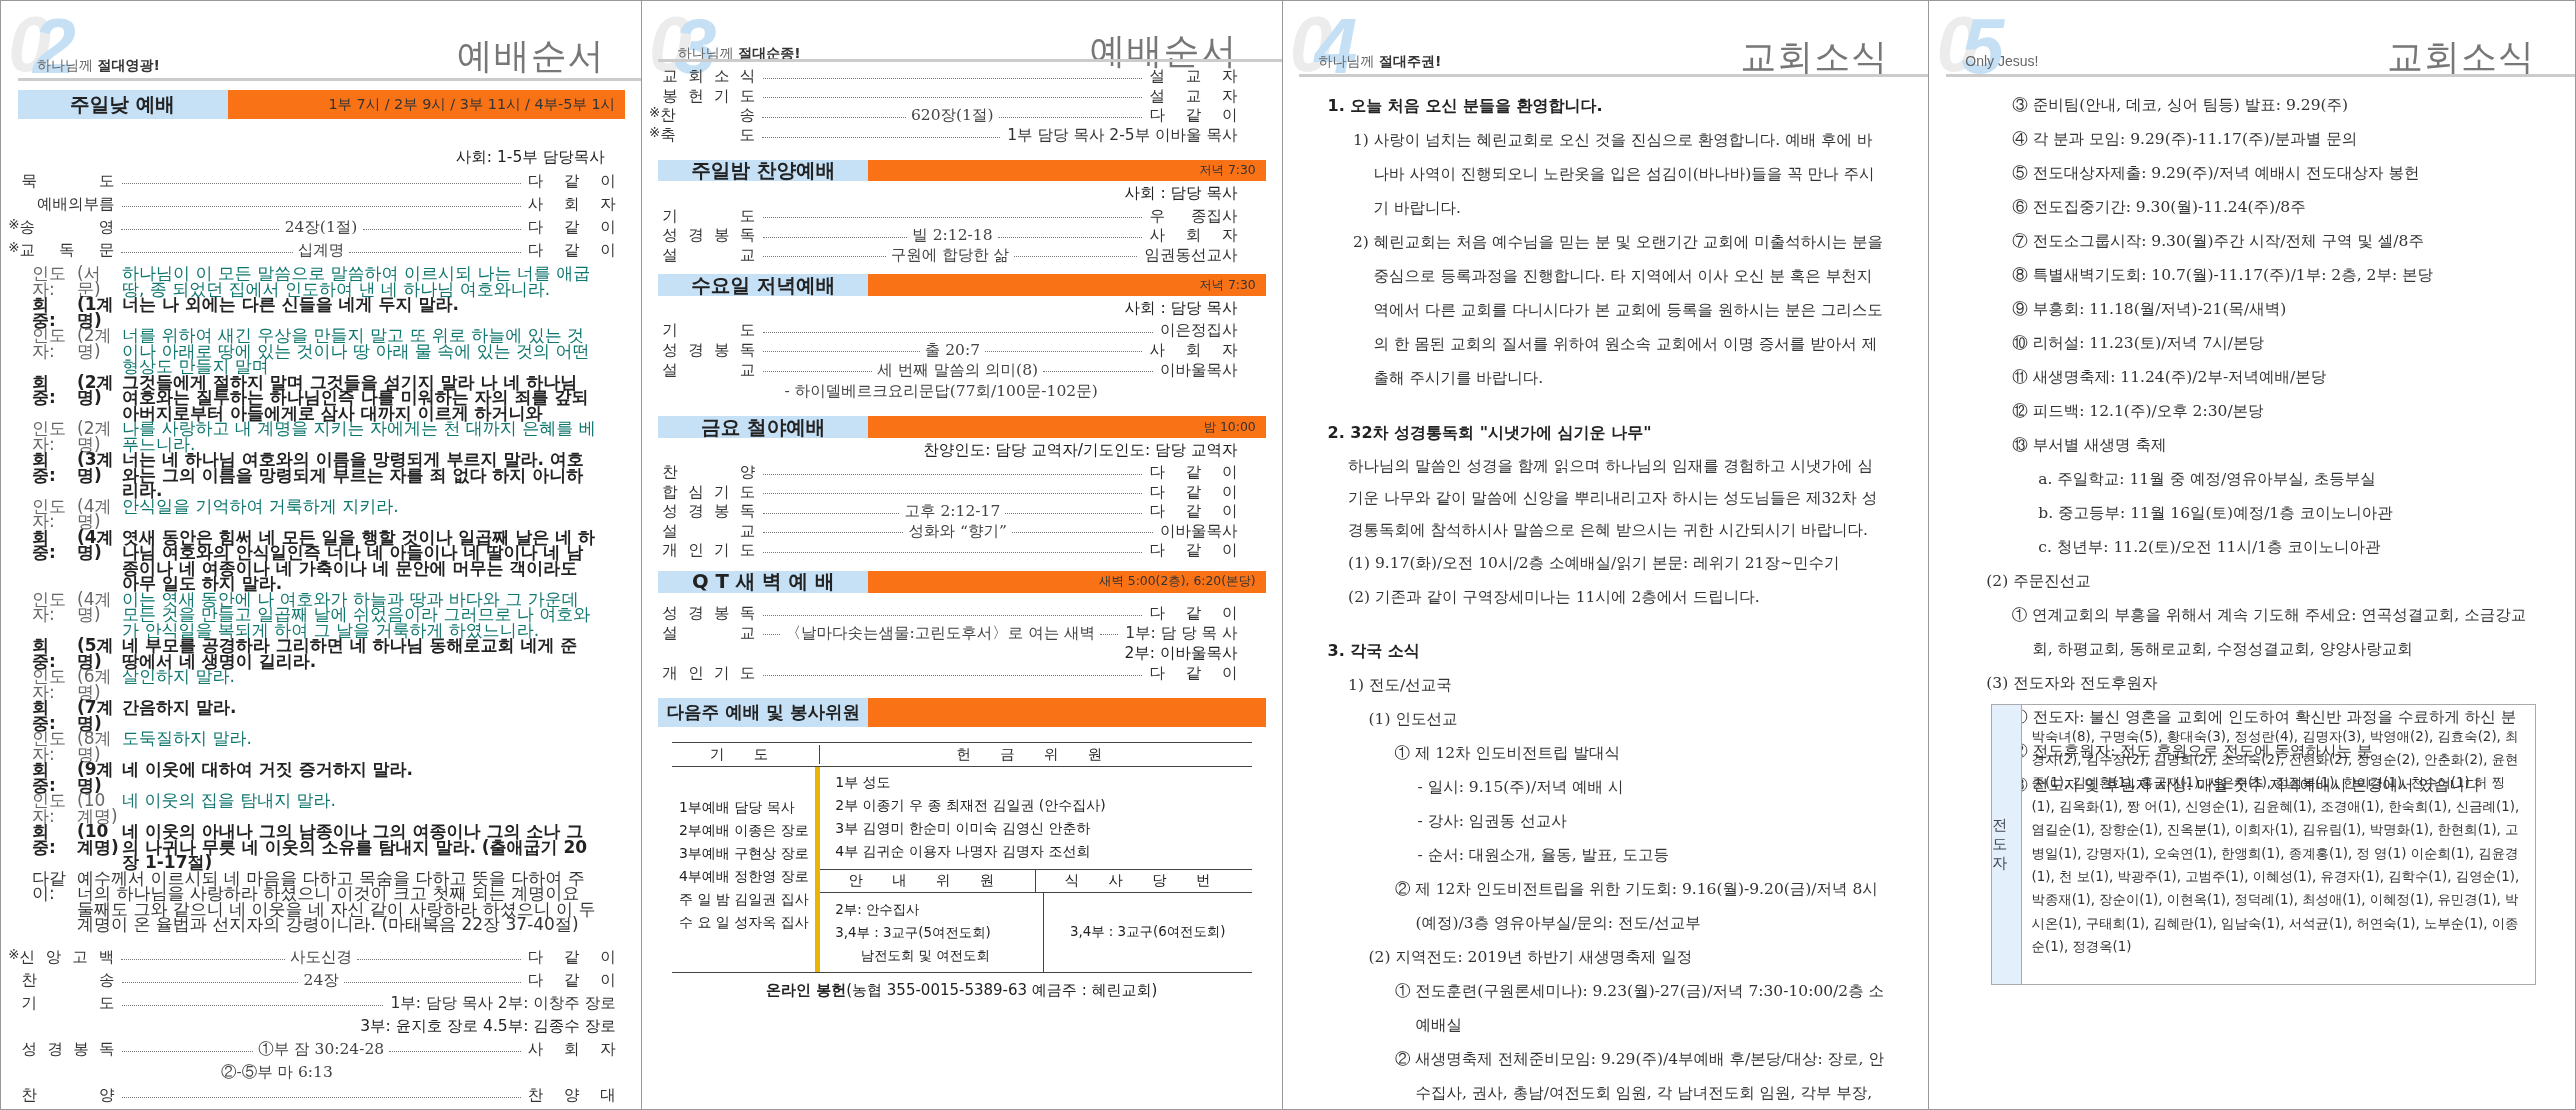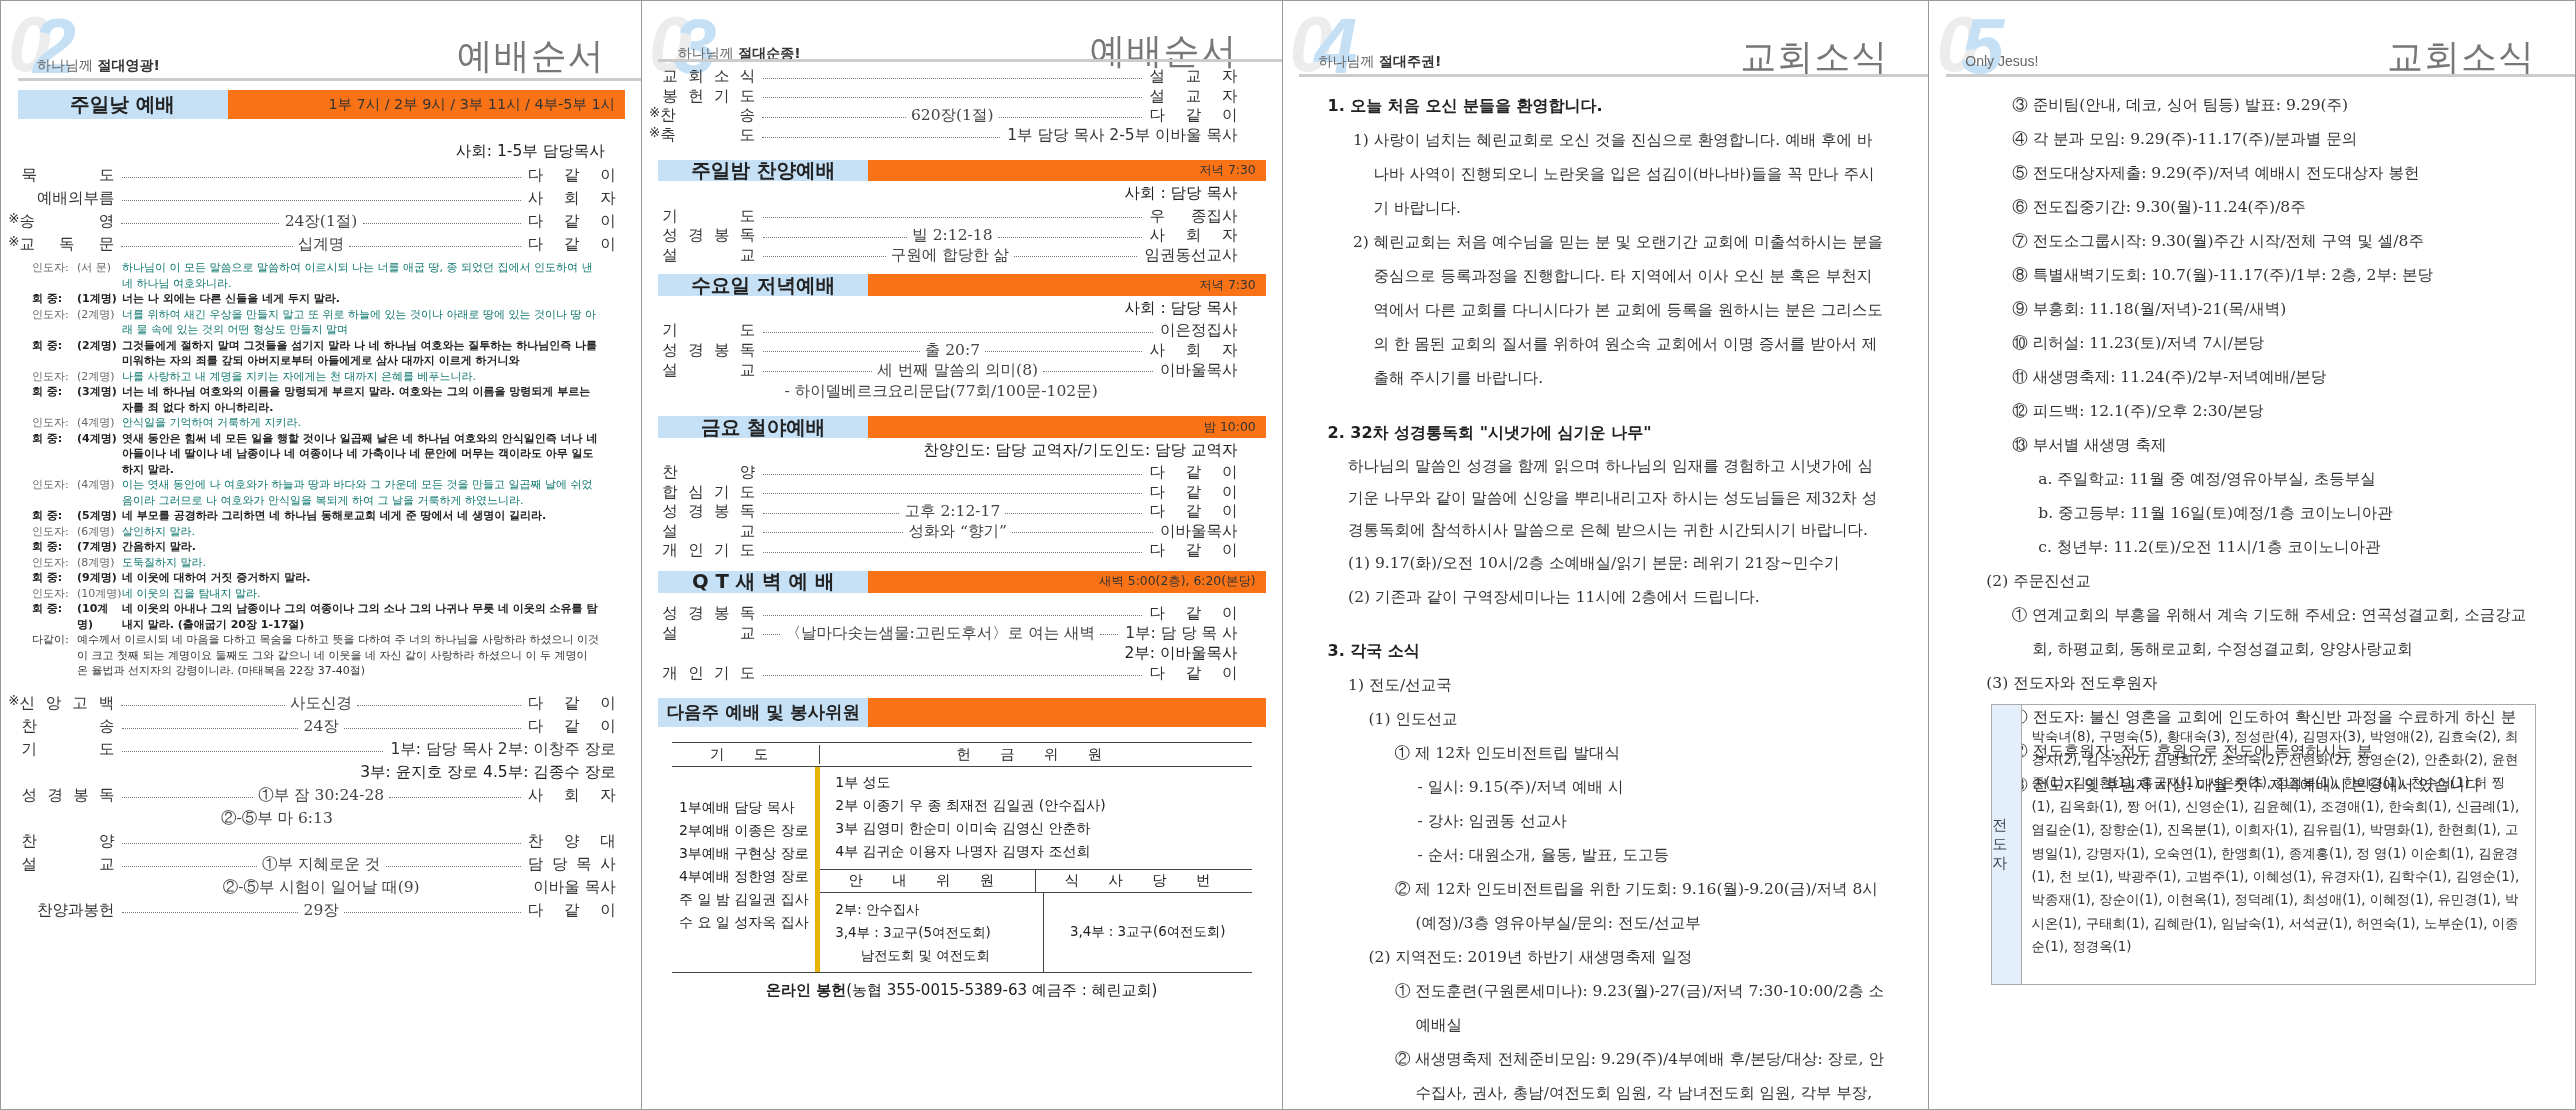--- a/index.html
+++ b/index.html
@@ -23,21 +23,21 @@
 .row{display:flex;align-items:center;height:23px;font-size:15.5px;color:#333;padding:0 25px 0 20.6px}
 .row .lbl{width:93px;white-space:nowrap;display:flex;justify-content:space-between}
 .row .lbl span{display:inline-block}
 .row .lead{flex:1;display:flex;align-items:center;margin:0 7.2px}
 .row .dots{flex:1;border-bottom:1.5px dotted #777;height:0;margin-top:3.1px}
 .row .mid{padding:0 5.2px;white-space:nowrap;font-family:"DejaVu Serif",serif;color:#444}
 .row .val{white-space:nowrap;text-align:right;min-width:88px;display:flex;justify-content:space-between}
 .row .val.wide{min-width:0}
 .right-note{text-align:right;font-size:15.5px;padding:0 40px 0 0;height:25px;line-height:25px}
 .mark{font-size:13.4px}
-.resp{font-size:11px;line-height:15.5px;padding-left:31px;padding-right:41px;color:#333}
+.resp{font-size:17px;line-height:15.5px;padding-left:31px;padding-right:41px;color:#333}
 .resp .ln{display:flex}
 .resp .who{width:45px;flex:none}
 .resp .tag{width:45px;flex:none}
 .resp .txt{flex:1}
 .resp .l .txt,.resp .l{color:#0f766e}
 .resp .c .txt,.resp .c{color:#222;font-weight:bold}
 .resp .dg .txt{padding-left:0}
 .sub-center{text-align:center;font-size:15.5px;height:23px;line-height:23px;font-family:"DejaVu Serif",serif;color:#444}
 
 .svc{margin:15.5px 30px 0 30px;border-top:1.5px solid #444;border-bottom:1.5px solid #444;font-size:14.4px}
@@ -86,21 +86,21 @@
       <div class="num1">2</div>
       <div class="motto"><span>하나님께</span> <b>절대영광!</b></div>
       <div class="ptitle">예배순서</div>
       <div class="rule"></div>
     </div>
     <div class="content" style="top:89px">
       <div class="bar">
         <div class="bt">주일낮 예배</div>
         <div class="bs">1부 7시 / 2부 9시 / 3부 11시 / 4부-5부 1시</div>
       </div>
-      <div class="right-note" style="margin-top:20px;padding-right:36px">사회: 1-5부 담당목사</div>
+      <div class="right-note" style="margin-top:26px;padding-right:36px">사회: 1-5부 담당목사</div>
       <div id="sunday-rows">
           <div class="row">
             <div class="lbl">
               <span>묵</span>
               <span>도</span>
             </div>
             <div class="lead">
               <div class="dots"></div>
             </div>
             <div class="val">

